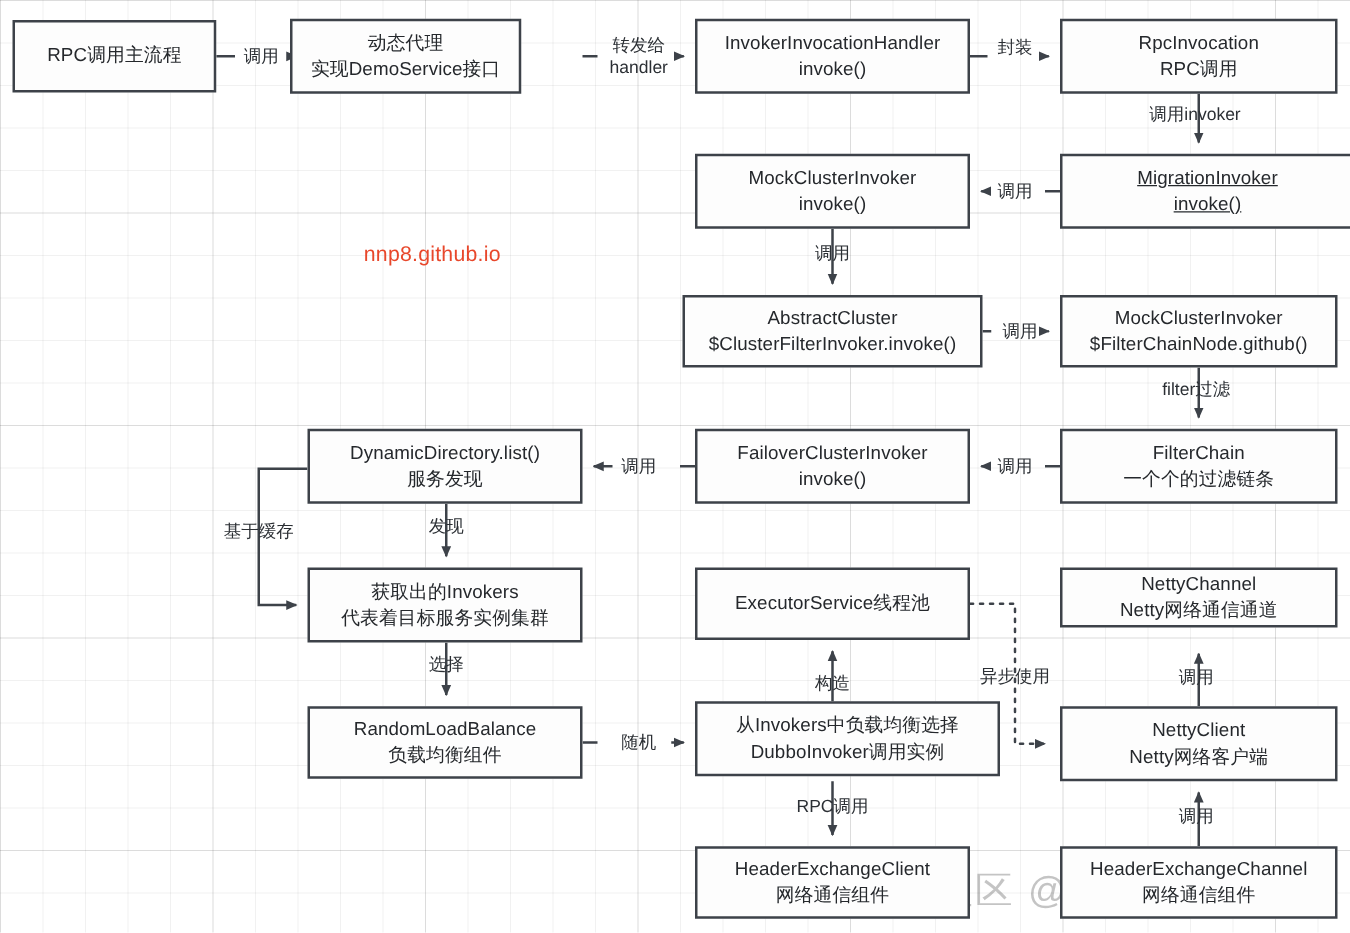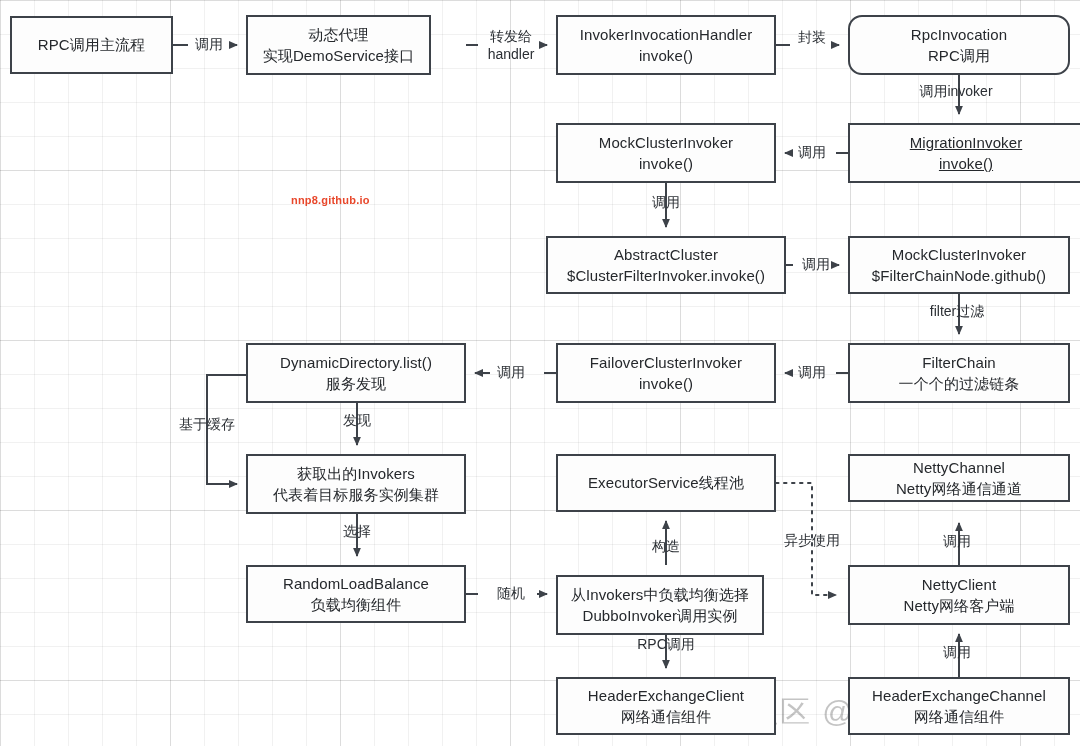--- a/index.html
+++ b/index.html
@@ -48,24 +48,23 @@
     line-height:1.25;
     text-align:center;
     white-space:pre;
     background:transparent;
     transform:translate(-50%,-50%);
     pointer-events:none;
   }
   .redmark{
     position:absolute;
     color:#e8472b;
-    font-size:11px;
+    font-size:17px;
     letter-spacing:0.2px;
     white-space:nowrap;
-    font-weight:bold;
   }
   .watermark{
     position:absolute;
     color:rgba(60,60,60,0.30);
     font-size:30px;
     letter-spacing:2px;
     white-space:nowrap;
     font-weight:500;
   }
   .wm-logo{
@@ -135,29 +134,29 @@
     </g>
   </svg>
 
   <div class="wm-logo" style="left:683px;top:678px;"></div>
   <div class="watermark" style="left:620px;top:692px;">掘金技术社区 @洛阳架构</div>
 
   <div id="node-layer">
       <div class="node" style="left: 10px; top: 16px; width: 163px; height: 58px;">
         <span>RPC调用主流程</span>
       </div>
-      <div class="node" style="left: 246px; top: 15px; width: 185px; height: 60px;">
+      <div class="node" style="left: 232px; top: 15px; width: 185px; height: 60px;">
         <span>动态代理</span>
         <span class="l2">实现DemoService接口</span>
       </div>
       <div class="node" style="left: 556px; top: 15px; width: 220px; height: 60px;">
         <span>InvokerInvocationHandler</span>
         <span class="l2">invoke()</span>
       </div>
-      <div class="node" style="left: 848px; top: 15px; width: 222px; height: 60px; border-radius: 14px;">
+      <div class="node" style="left: 848px; top: 15px; width: 222px; height: 60px;">
         <span>RpcInvocation</span>
         <span class="l2">RPC调用</span>
       </div>
       <div class="node" style="left: 556px; top: 123px; width: 220px; height: 60px;">
         <span>MockClusterInvoker</span>
         <span class="l2">invoke()</span>
       </div>
       <div class="node" style="left: 848px; top: 123px; width: 236px; height: 60px; text-decoration: underline;">
         <span>MigrationInvoker</span>
         <span class="l2">invoke()</span>
@@ -190,21 +189,21 @@
         <span>ExecutorService线程池</span>
       </div>
       <div class="node" style="left: 848px; top: 454px; width: 222px; height: 48px;">
         <span>NettyChannel</span>
         <span class="l2">Netty网络通信通道</span>
       </div>
       <div class="node" style="left: 246px; top: 565px; width: 220px; height: 58px;">
         <span>RandomLoadBalance</span>
         <span class="l2">负载均衡组件</span>
       </div>
-      <div class="node" style="left: 556px; top: 575px; width: 208px; height: 60px;">
+      <div class="node" style="left: 556px; top: 561px; width: 244px; height: 60px;">
         <span>从Invokers中负载均衡选择</span>
         <span class="l2">DubboInvoker调用实例</span>
       </div>
       <div class="node" style="left: 848px; top: 565px; width: 222px; height: 60px;">
         <span>NettyClient</span>
         <span class="l2">Netty网络客户端</span>
       </div>
       <div class="node" style="left: 556px; top: 677px; width: 220px; height: 58px;">
         <span>HeaderExchangeClient</span>
         <span class="l2">网络通信组件</span>

